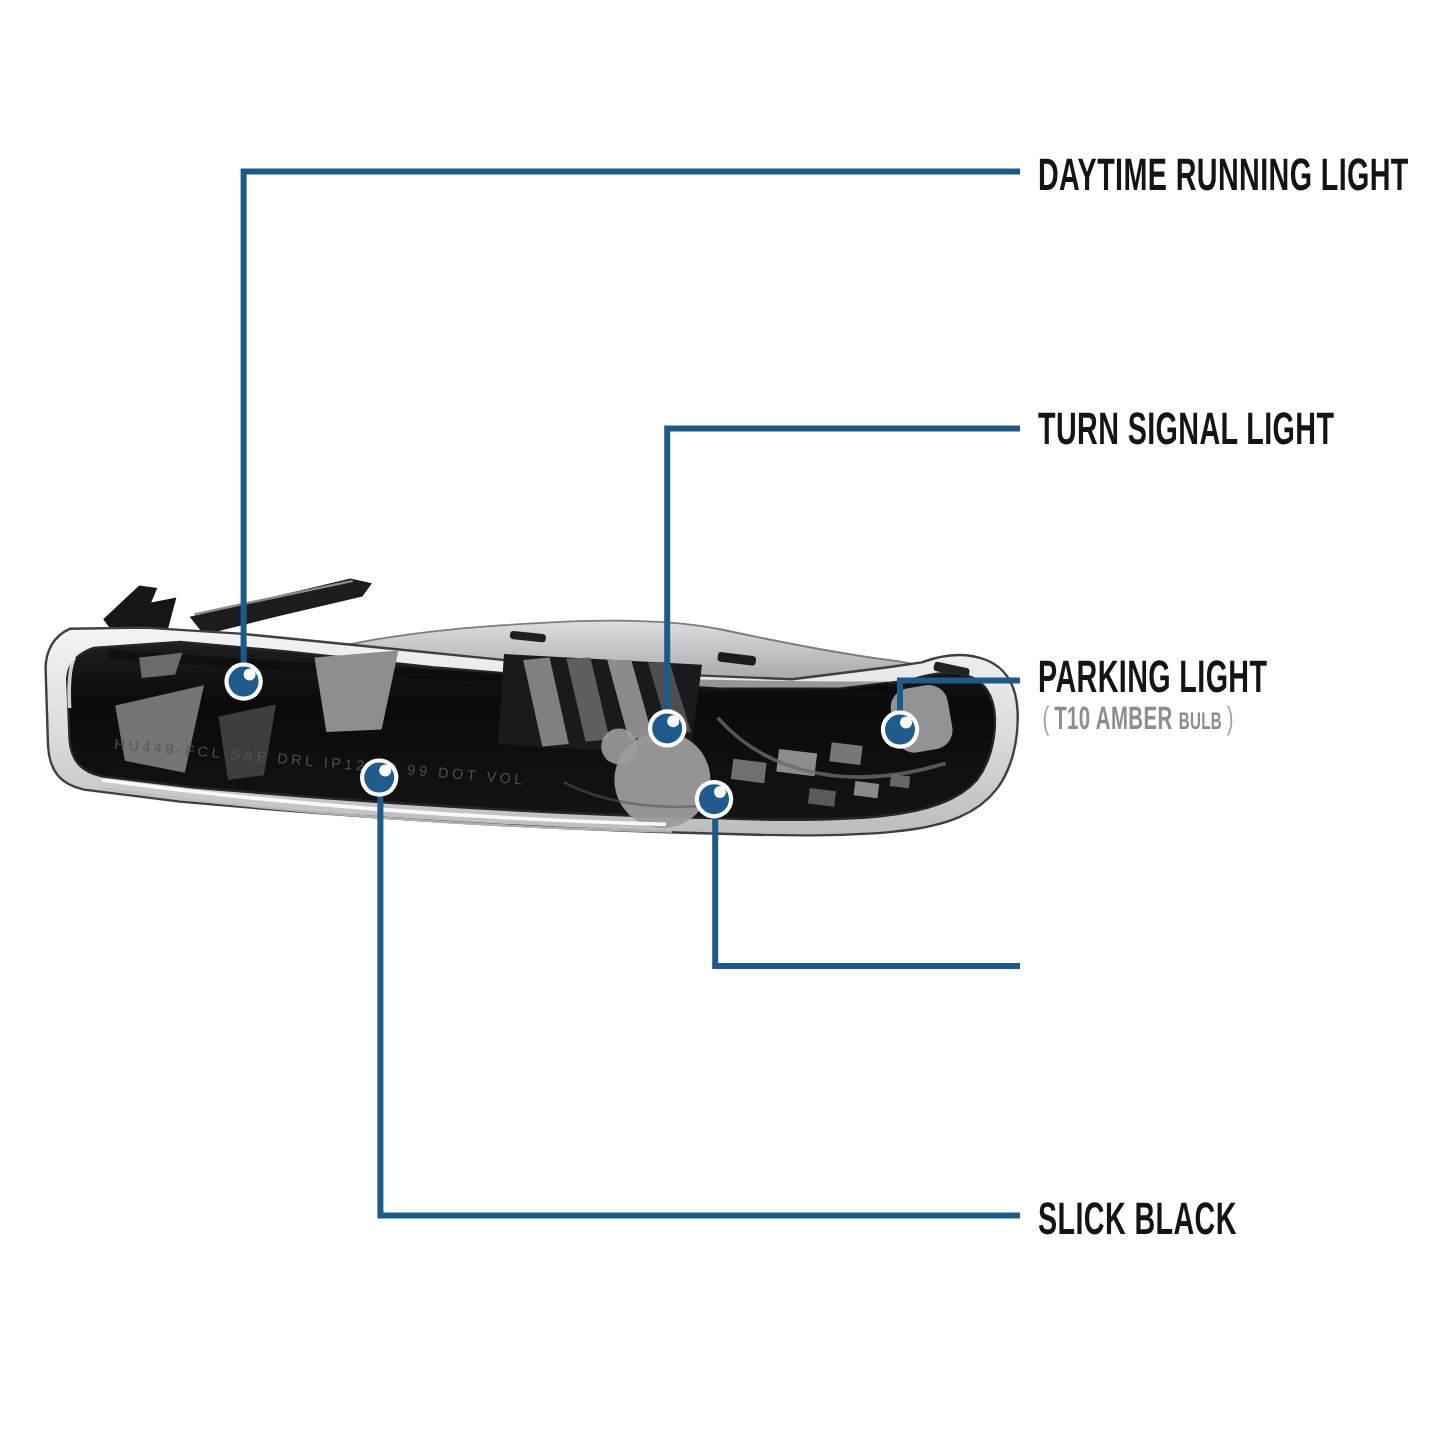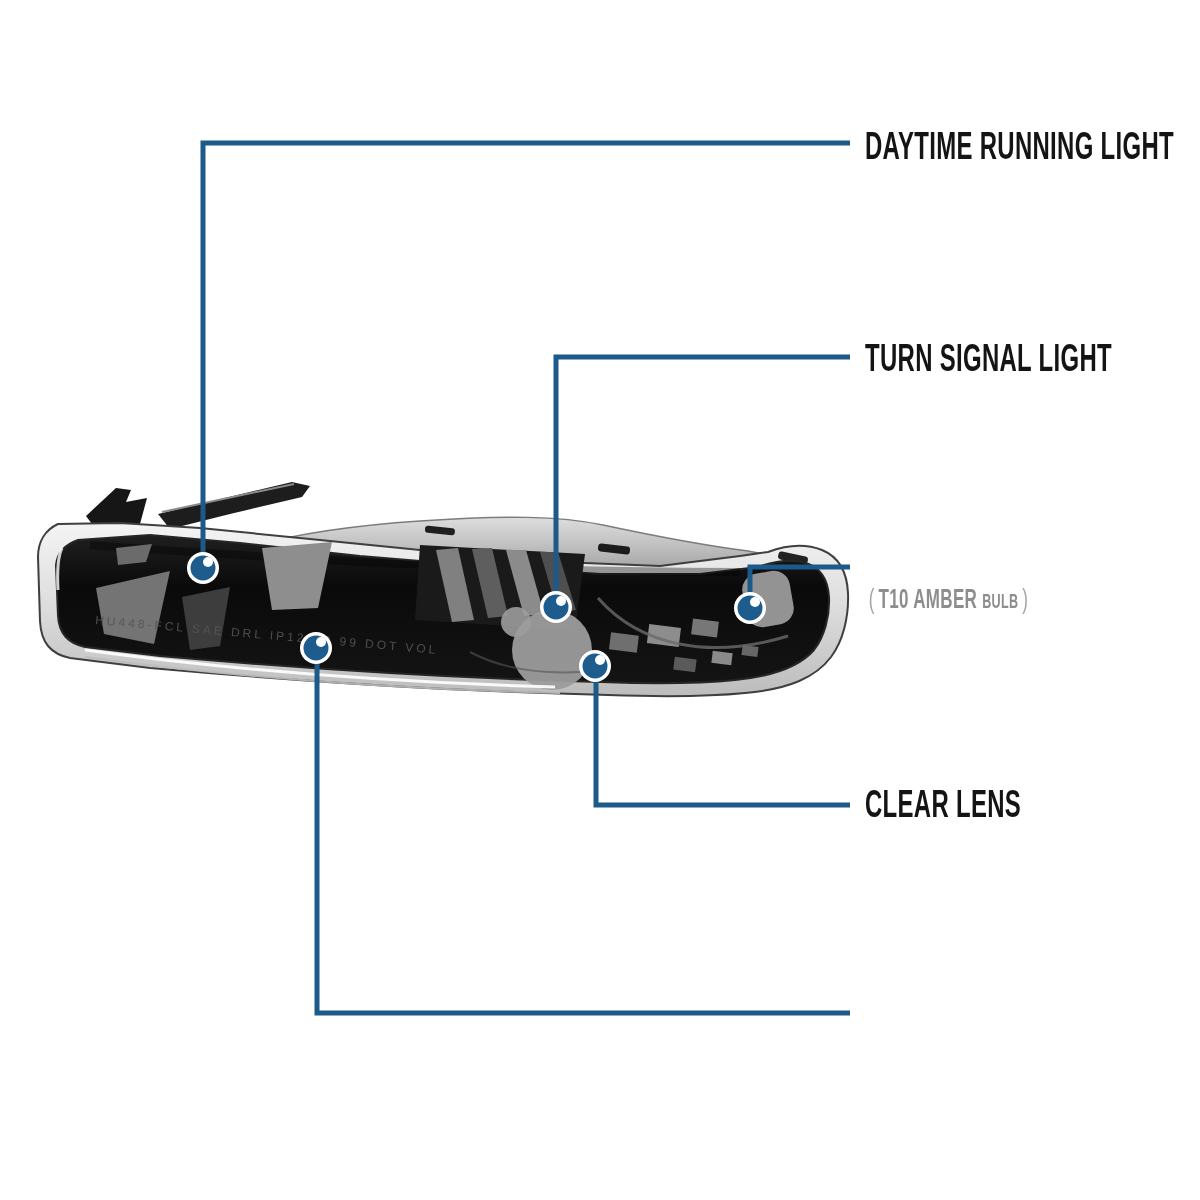--- a/index.html
+++ b/index.html
@@ -138,24 +138,27 @@
 </svg>
 
 <div class="callout-label" style="top:146px">
   <span class="cond">DAYTIME RUNNING LIGHT</span>
 </div>
 
 <div class="callout-label" style="top:358px">
   <span class="cond">TURN SIGNAL LIGHT</span>
 </div>
 
+<div class="callout-label" style="top:565px">
+  <span class="cond">PARKING LIGHT</span>
+</div>
 <div class="callout-label" style="top:599px">
   <span class="cond sub-line">
     <span class="paren">(</span><span class="sub-main">T10 AMBER</span>&nbsp;<span class="sub-small">BULB</span><span class="paren">)</span>
   </span>
 </div>
 
-<div class="callout-label" style="top:804px">
-  <span class="cond">CLEAR LENS</span>
+
+<div class="callout-label" style="top:1016px">
+  <span class="cond">SLICK BLACK</span>
 </div>
-
 
 </div>
 
 </body></html>

